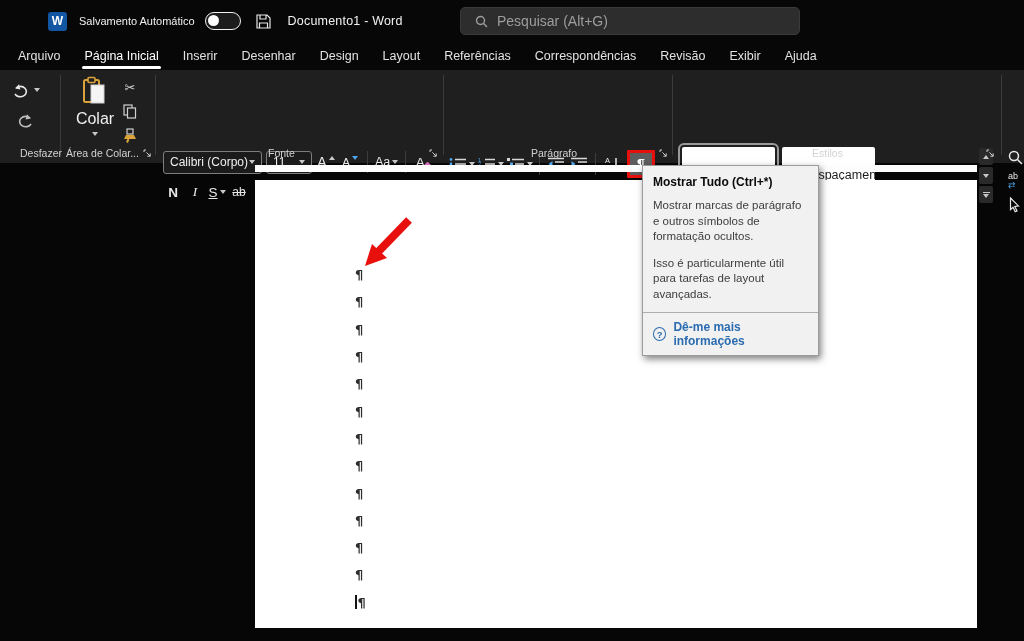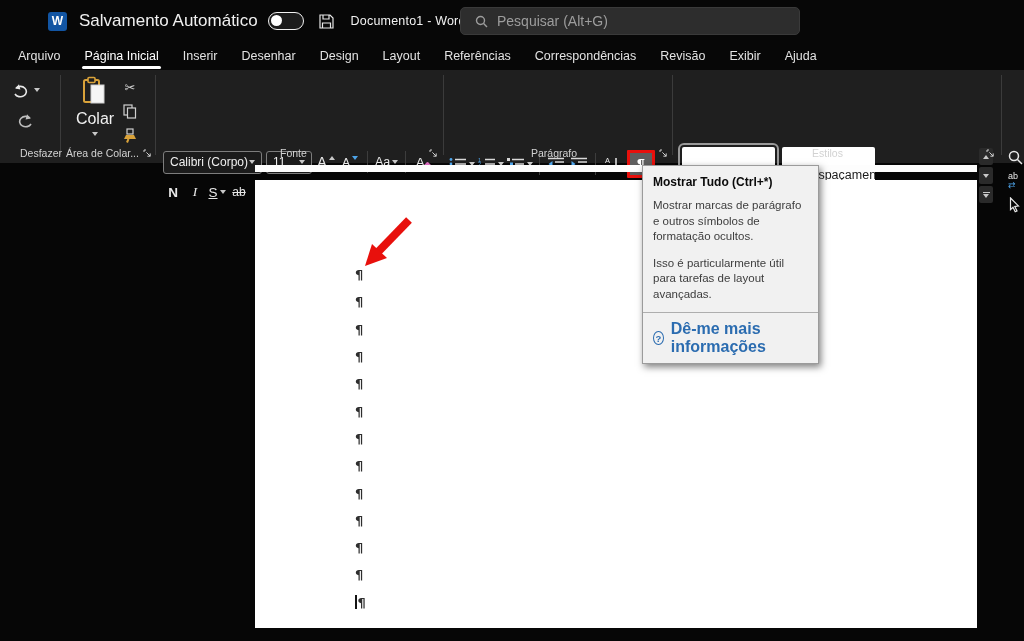--- a/index.html
+++ b/index.html
@@ -11,21 +11,21 @@
     color: #e8e8e8;
     --annotation-red:#e8100c; --link-blue:#2b6cb0; --accent-blue:#4da3e8;
     --highlight-yellow:#ffe800; --font-color-red:#e03a2f; --titulo-blue:#3f6c9e;
     --paste-orange:#d9a23a; --clear-pink:#d86dbd;
   }
   svg { display:block; }
 
   
   .titlebar { position:absolute; left:0; top:0; width:1024px; height:42px; background:#070707; display:flex; align-items:center; }
   .word-logo { margin-left:48px; width:19px; height:19px; border-radius:3px; background:#1255a3; color:#fff; font-size:12px; font-weight:bold; display:flex; align-items:center; justify-content:center; }
-  .autosave-label { margin-left:12px; font-size:17px; color:#f0f0f0; }
+  .autosave-label { margin-left:12px; font-size:11px; color:#f0f0f0; }
   .toggle { margin-left:10px; width:36px; height:18px; border:1.6px solid #f2f2f2; border-radius:10px; background:#1c1c1c; position:relative; }
   .toggle .knob { position:absolute; left:2px; top:1.6px; width:11.5px; height:11.5px; border-radius:50%; background:#fff; }
   .save-btn { margin-left:14px; }
   .doc-title { margin-left:16px; font-size:12.5px; color:#f2f2f2; letter-spacing:.2px; }
   .searchbox { position:absolute; left:460px; top:7px; width:340px; height:28px; background:#2d2d2d; border:1px solid #3a3a3a; border-radius:5px; display:flex; align-items:center; padding-left:14px; gap:9px; }
   .searchbox .ph { font-size:14px; color:#9d9d9d; }
 
   
   .tabrow { position:absolute; left:0; top:42px; width:1024px; height:28px; background:#070707; display:flex; align-items:center; padding-left:8px; gap:4px; }
   .tab { position:relative; height:28px; display:flex; align-items:center; padding:0 10px; font-size:12.5px; color:#e2e2e2; cursor:default; }
@@ -100,21 +100,21 @@
   .red-arrow { position:absolute; left:355px; top:210px; }
 
   
   .tooltip { position:absolute; left:642px; top:165px; width:177px; background:#f1f1f1; border:1px solid #9b9b9b; box-shadow:2px 3px 7px rgba(0,0,0,.5); padding:9px 10px 7px 10px; z-index:10; color:#3d3d3d; }
   .tooltip .tt-title { font-size:12px; font-weight:bold; color:#0a0a0a; margin-bottom:9px; }
   .tooltip .tt-body { font-size:11.5px; line-height:1.35; }
   .tooltip .tt-body2 { margin-top:11px; }
   .tooltip .tt-div { margin:10px -10px 0 -10px; border-top:1px solid #aeaeae; }
   .tt-link-row { display:flex; align-items:center; gap:7px; padding-top:7px; }
   .q-circle { width:14px; height:14px; border:1.5px solid var(--link-blue); border-radius:50%; color:var(--link-blue); font-size:9.5px; font-weight:bold; display:flex; align-items:center; justify-content:center; }
-  .tt-link { font-size:16px; font-weight:bold; color:var(--link-blue); }
+  .tt-link { font-size:12px; font-weight:bold; color:var(--link-blue); }
 </style>
 </head>
 <body style="--annotation-red: #e8100c; --link-blue: #2b6cb0; --accent-blue: #4da3e8; --highlight-yellow: #ffe800; --font-color-red: #e03a2f; --titulo-blue: #3f6c9e; --paste-orange: #d9a23a;">
 
 <div class="titlebar">
   <div class="word-logo">W</div>
   <span class="autosave-label">Salvamento Automático</span>
   <div class="toggle">
       <div class="knob"></div>
     </div>
@@ -271,21 +271,21 @@
       <span class="caret-down"></span>
     </span>
     <span class="rbtn">
       <span class="colorstack">
         <span style="font-size:12.5px;font-weight:bold">A</span>
         <span class="bar" style="background:var(--font-color-red)"></span>
       </span>
       <span class="caret-down"></span>
     </span>
   </div>
-  <span class="glabel" style="left:280px">Fonte</span>
+  <span class="glabel" style="left:268px">Fonte</span>
   <span class="launcher" style="left:429px">
     <svg width="9" height="9" viewBox="0 0 9 9">
         <path d="M1 3 V1 H3 M3.4 3.4 L7.2 7.2 M7.2 4.4 V7.2 H4.4" fill="none" stroke="#cfcfcf" stroke-width="1"></path>
       </svg>
   </span>
 
   <div class="para-row1">
     <span class="rbtn">
       <svg width="18" height="14" viewBox="0 0 18 14">
           <circle cx="2" cy="2.5" r="1.4" fill="var(--accent-blue)"></circle>

